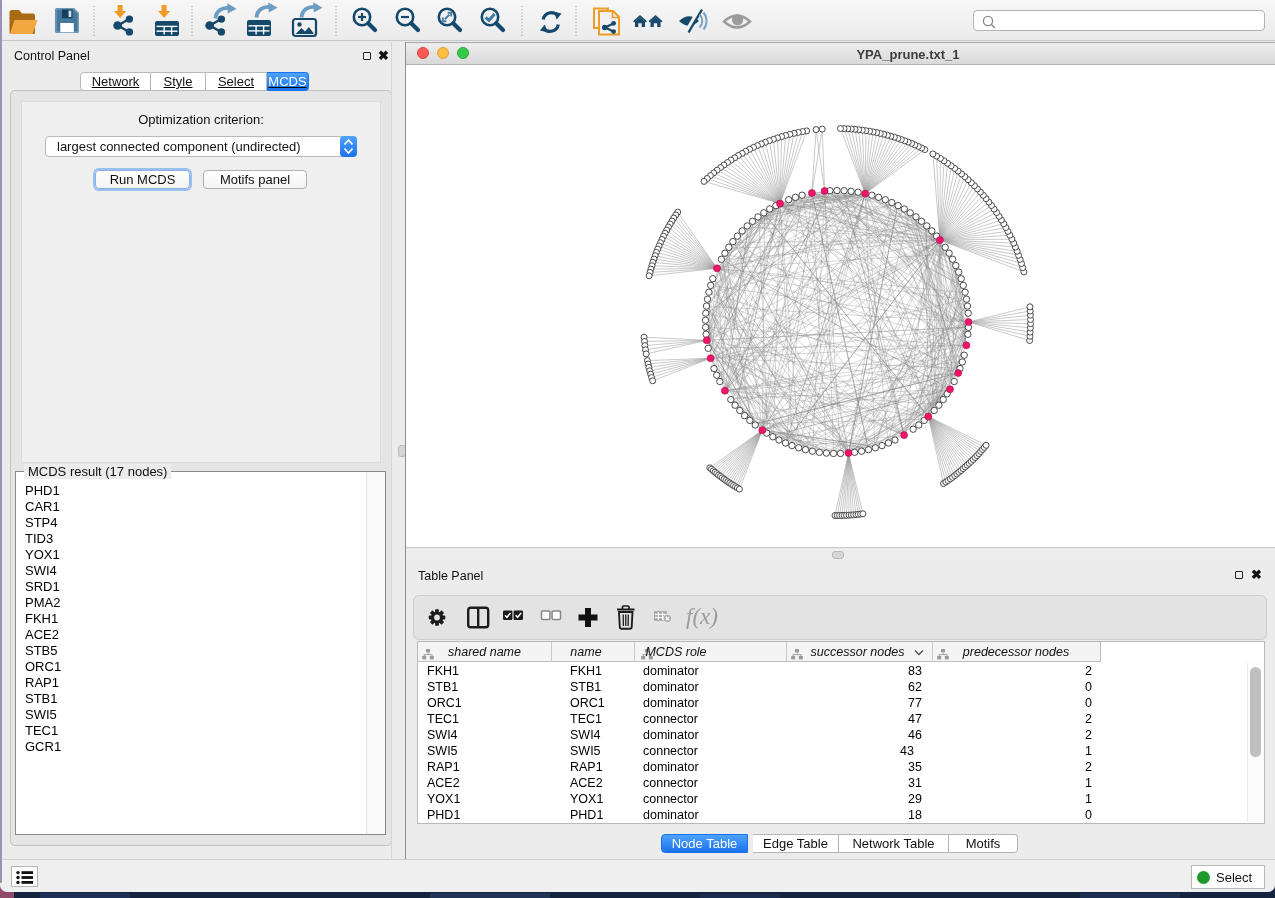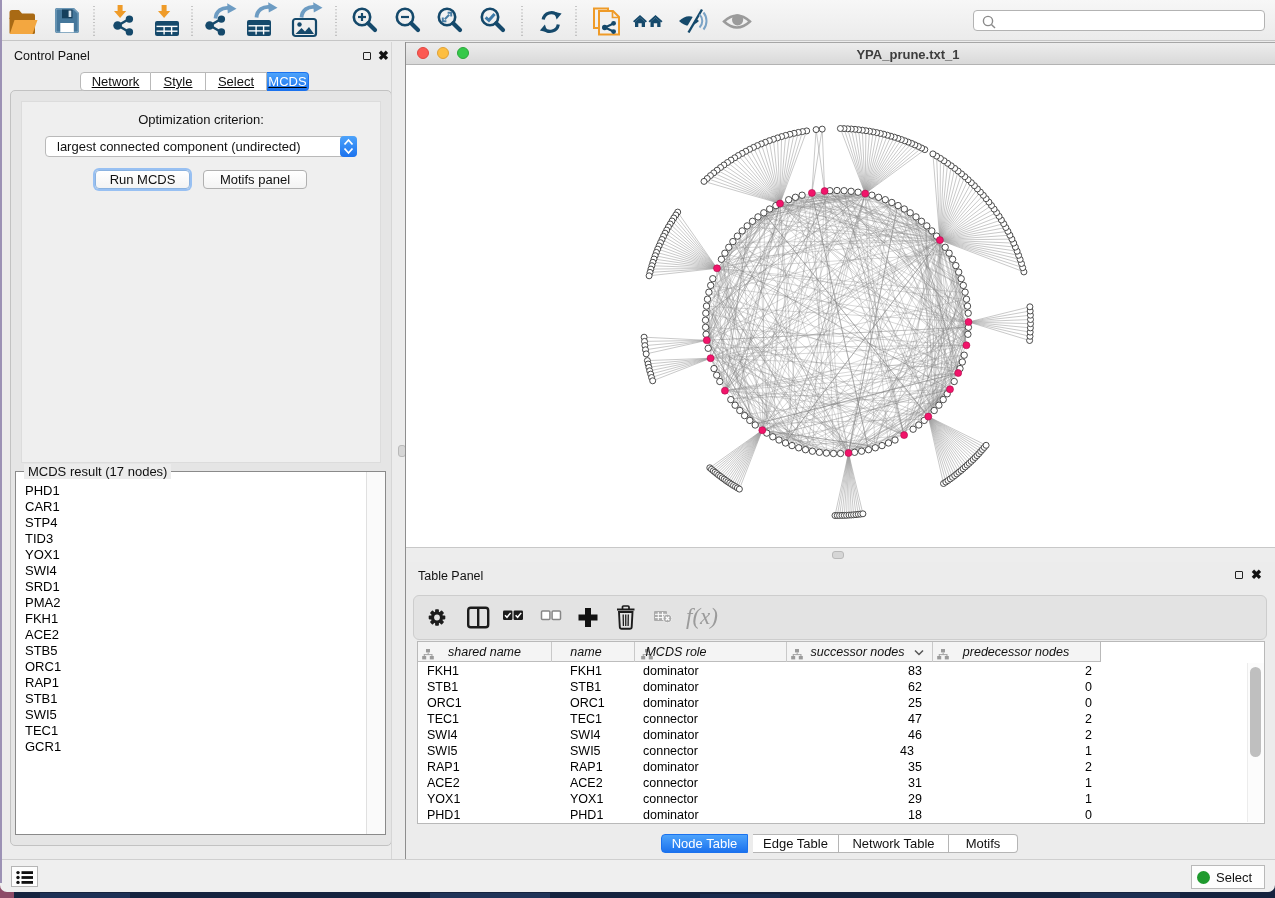--- a/index.html
+++ b/index.html
@@ -1284,21 +1284,21 @@
 <span style="left:10px">STB1</span>
       <span style="left:153px">STB1</span>
       <span style="left:226px">dominator</span>
 <span class="rnum" style="left:400px;width:105px">62</span>
       <span class="rnum" style="left:560px;width:115px">0</span>
     </div>
 <div class="trow" style="top:695px">
 <span style="left:10px">ORC1</span>
       <span style="left:153px">ORC1</span>
       <span style="left:226px">dominator</span>
-<span class="rnum" style="left:400px;width:105px">25</span>
+<span class="rnum" style="left:400px;width:105px">77</span>
       <span class="rnum" style="left:560px;width:115px">0</span>
     </div>
 <div class="trow" style="top:711px">
 <span style="left:10px">TEC1</span>
       <span style="left:153px">TEC1</span>
       <span style="left:226px">connector</span>
 <span class="rnum" style="left:400px;width:105px">47</span>
       <span class="rnum" style="left:560px;width:115px">2</span>
     </div>
 <div class="trow" style="top:727px">

